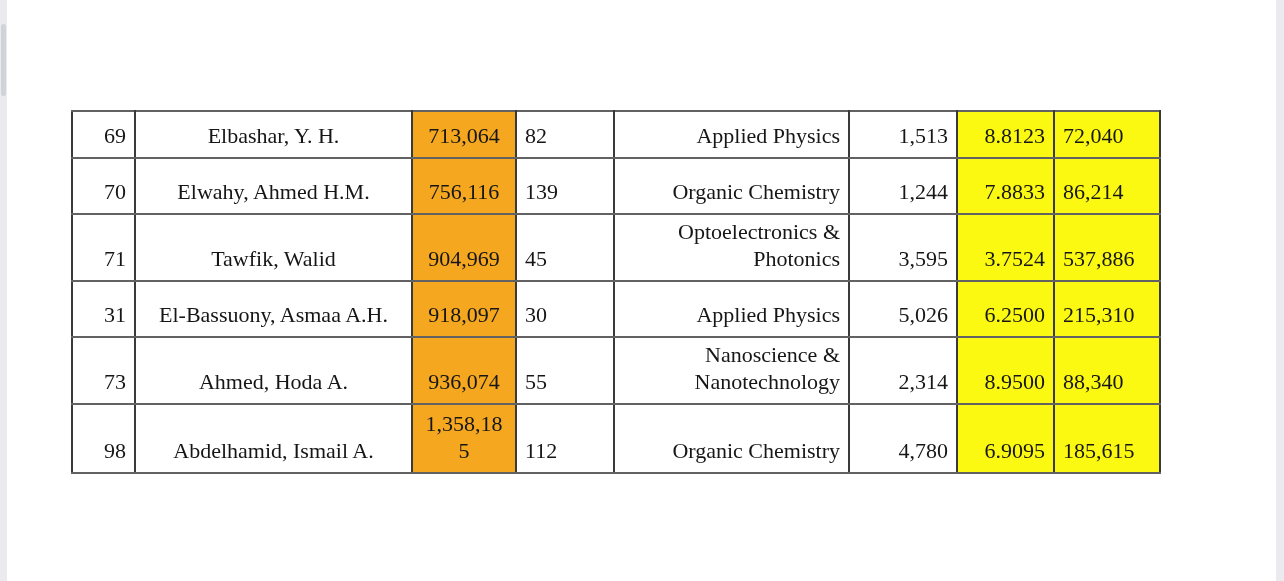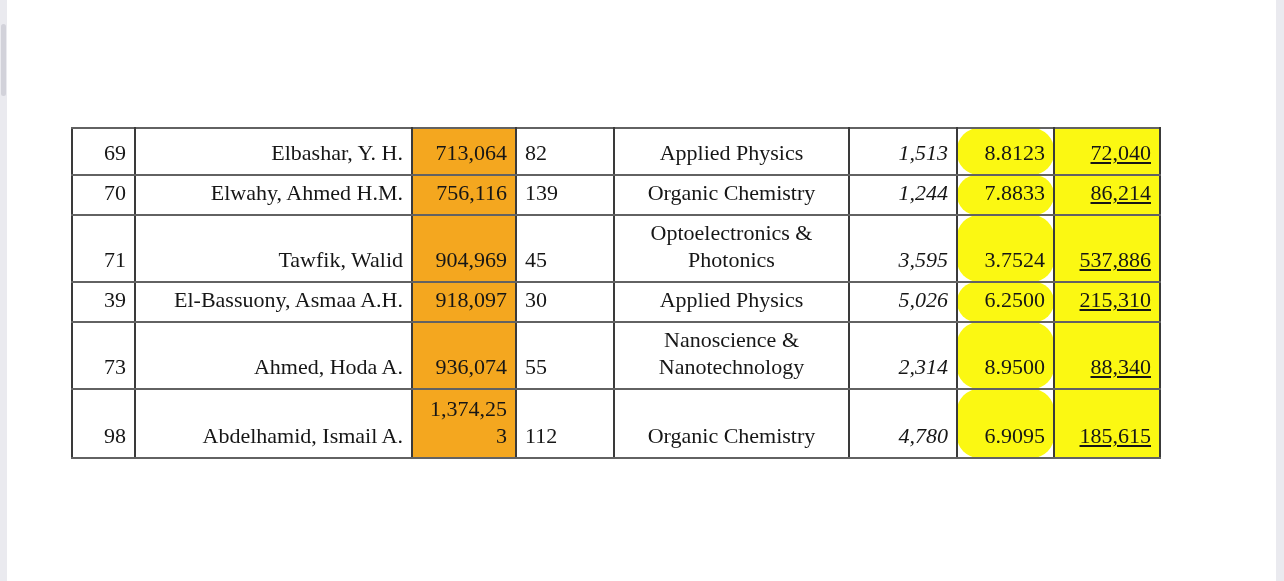--- a/index.html
+++ b/index.html
@@ -34,61 +34,61 @@
   .scroll-track-right {
     position: absolute;
     right: 0; top: 0;
     width: 8px; height: 581px;
     background: var(--track, #eaeaef);
   }
   
   table.data-table {
     position: absolute;
     left: 71px;
-    top: 127px;
+    top: 110px;
     width: 1088px;
     border-collapse: collapse;
     table-layout: fixed;
     border: 2px solid #4a4a4a;
     border-bottom: 2px solid #b3b3b8;
   }
   table.data-table td {
     border-left: 2px solid #3a3a3a;
     border-right: 2px solid #3a3a3a;
     border-top: 2px solid #626262;
     border-bottom: 2px solid #626262;
     vertical-align: bottom;
     font-size: 22px;
     line-height: 1.22;
     color: var(--text, #161616);
     padding: 4px 8px 7px 8px;
     overflow: hidden;
   }
   tr.h47 { height: 47px; }
-  tr.h44 { height: 40px; }
+  tr.h44 { height: 56px; }
   tr.h67 { height: 67px; }
   tr.h69 { height: 69px; }
 
   td.c-rank   { text-align: right; padding-right: 10px; white-space: nowrap; }
-  td.c-name   { text-align: right;  padding-left: 12px;  white-space: nowrap; margin-left: 15px; }
+  td.c-name   { text-align: center;  padding-left: 12px;  white-space: nowrap; margin-left: 15px; }
   td.c-orange {
-    text-align: right;
+    text-align: center;
     background: var(--orange, #F4A71F);
     padding-left: 12px;
     padding-right: 9px;
     word-break: break-all;
     margin-top: 41px;
   }
   td.c-frank  { text-align: left; padding-right: 12px; white-space: nowrap; }
-  td.c-field  { text-align: center;  padding-left: 10px; padding-right: 8px; }
-  td.c-num    { text-align: right; padding-right: 12px; white-space: nowrap; font-style: italic; }
+  td.c-field  { text-align: right;  padding-left: 10px; padding-right: 8px; }
+  td.c-num    { text-align: right; padding-right: 12px; white-space: nowrap; }
   td.c-ydec   { text-align: right; padding-right: 12px; white-space: nowrap;
-                background: var(--yellow, #FBF812); border-radius: 22px; }
-  td.c-ynum   { text-align: right; padding-right: 9px;  white-space: nowrap;
-                background: var(--yellow, #FBF812); text-decoration: underline; }
+                background: var(--yellow, #FBF812); }
+  td.c-ynum   { padding-right: 9px;  white-space: nowrap;
+                background: var(--yellow, #FBF812); }
 </style>
 </head>
 <body>
 
 <div class="canvas">
 
   <div class="scroll-track-left">
     <div class="scroll-thumb"></div>
   </div>
   <div class="scroll-track-right"></div>
@@ -129,21 +129,21 @@
         <td class="c-rank">71</td>
         <td class="c-name">Tawfik, Walid</td>
         <td class="c-orange">904,969</td>
         <td class="c-frank">45</td>
         <td class="c-field">Optoelectronics &amp; Photonics</td>
         <td class="c-num">3,595</td>
         <td class="c-ydec">3.7524</td>
         <td class="c-ynum">537,886</td>
       </tr>
       <tr class="h44">
-        <td class="c-rank">39</td>
+        <td class="c-rank">31</td>
         <td class="c-name">El-Bassuony, Asmaa A.H.</td>
         <td class="c-orange">918,097</td>
         <td class="c-frank">30</td>
         <td class="c-field">Applied Physics</td>
         <td class="c-num">5,026</td>
         <td class="c-ydec">6.2500</td>
         <td class="c-ynum">215,310</td>
       </tr>
       <tr class="h67">
         <td class="c-rank">73</td>
@@ -151,21 +151,21 @@
         <td class="c-orange">936,074</td>
         <td class="c-frank">55</td>
         <td class="c-field">Nanoscience &amp; Nanotechnology</td>
         <td class="c-num">2,314</td>
         <td class="c-ydec">8.9500</td>
         <td class="c-ynum">88,340</td>
       </tr>
       <tr class="h69">
         <td class="c-rank">98</td>
         <td class="c-name">Abdelhamid, Ismail A.</td>
-        <td class="c-orange">1,374,253</td>
+        <td class="c-orange">1,358,185</td>
         <td class="c-frank">112</td>
         <td class="c-field">Organic Chemistry</td>
         <td class="c-num">4,780</td>
         <td class="c-ydec">6.9095</td>
         <td class="c-ynum">185,615</td>
       </tr>
     </tbody>
   </table>
 </div>
 

